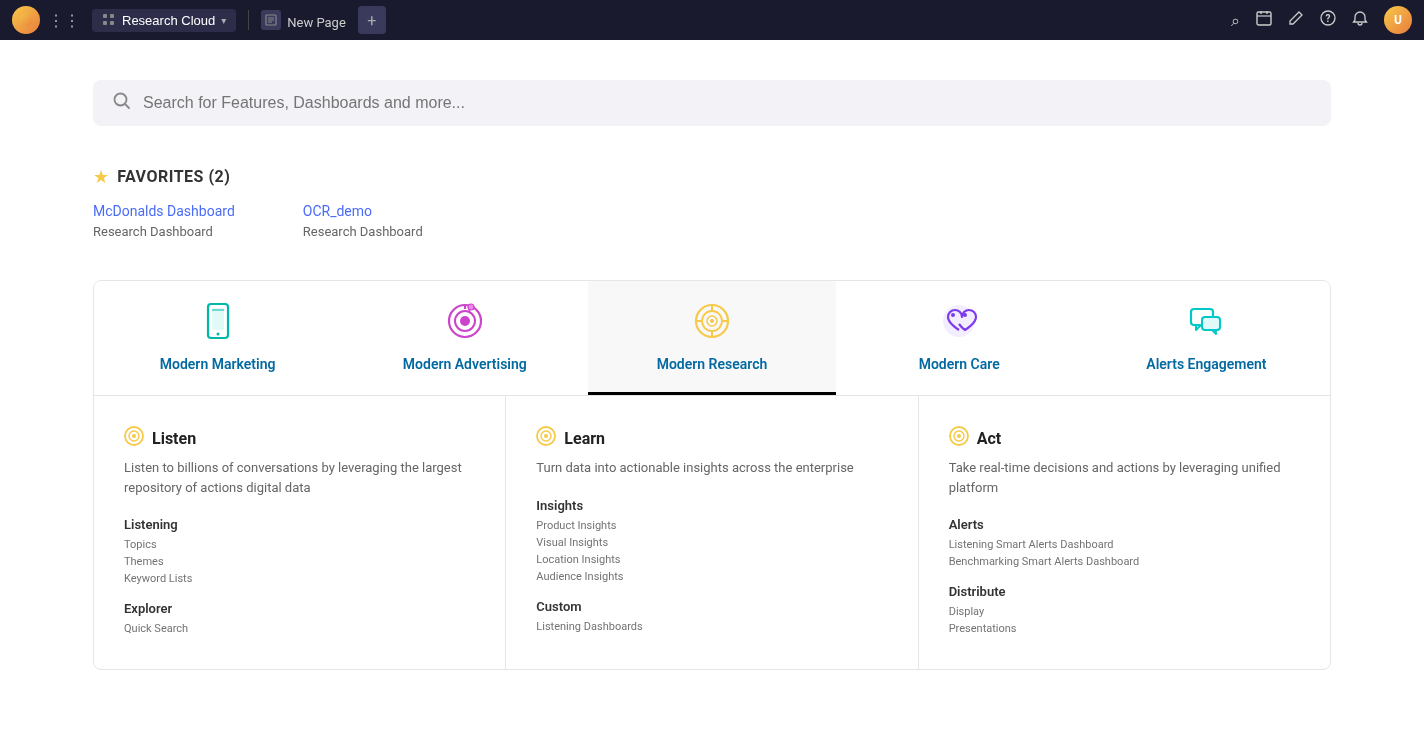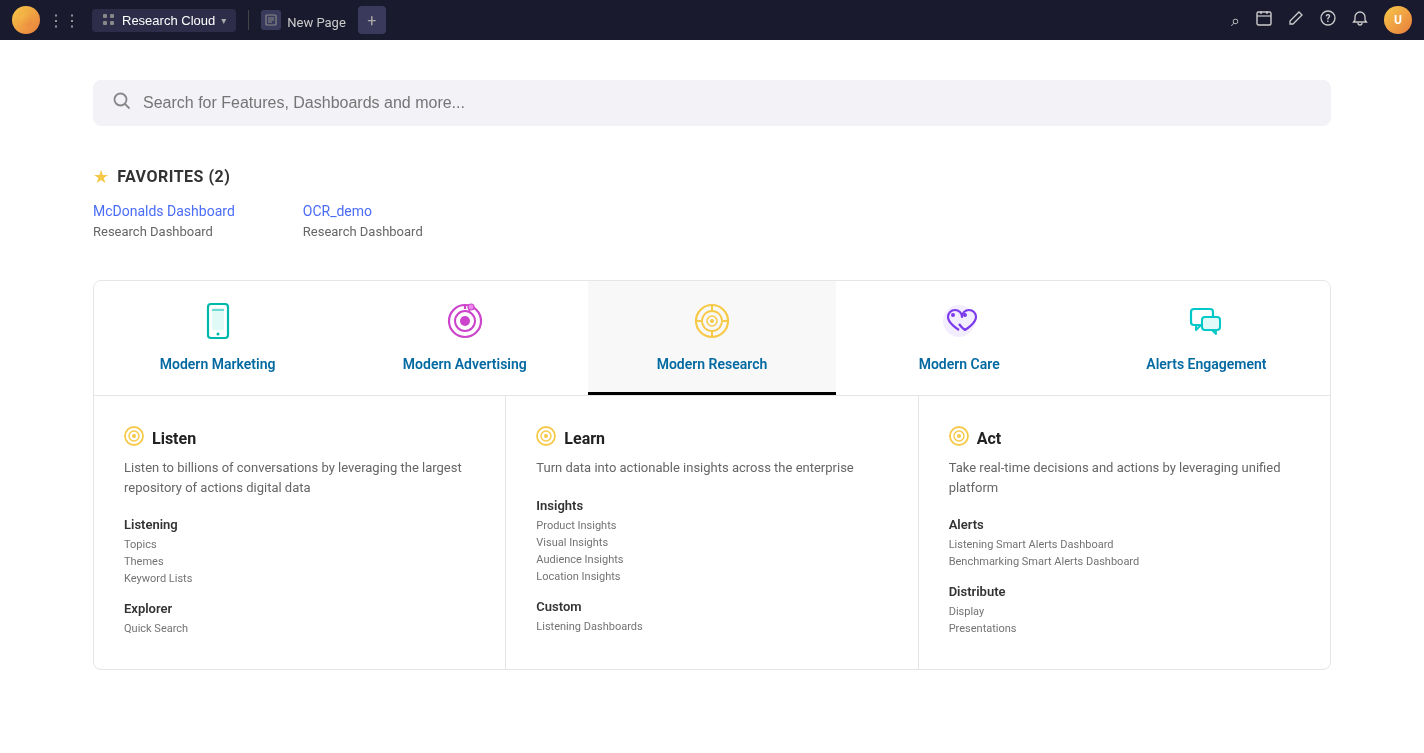--- a/index.html
+++ b/index.html
@@ -341,22 +341,22 @@
                 <circle cx="10" cy="10" r="9" stroke="#f7c948" stroke-width="1.8"></circle>
                 <circle cx="10" cy="10" r="5" stroke="#f7c948" stroke-width="1.4"></circle>
                 <circle cx="10" cy="10" r="2" fill="#f7c948"></circle>
               </svg></span>
       <span class="panel-title">Learn</span>
     </div>
     <p class="panel-desc">Turn data into actionable insights across the enterprise</p>
     <div class="panel-section-title">Insights</div>
           <a href="#" class="panel-link">Product Insights</a>
           <a href="#" class="panel-link">Visual Insights</a>
+          <a href="#" class="panel-link">Location Insights</a>
           <a href="#" class="panel-link">Audience Insights</a>
-          <a href="#" class="panel-link">Location Insights</a>
           <div class="panel-section-title">Custom</div>
           <a href="#" class="panel-link">Listening Dashboards</a>
   </div>
         <div class="tab-panel">
     <div class="panel-header">
       <span class="panel-icon"><svg width="20" height="20" viewBox="0 0 20 20" fill="none">
                 <circle cx="10" cy="10" r="9" stroke="#f7c948" stroke-width="1.8"></circle>
                 <circle cx="10" cy="10" r="5" stroke="#f7c948" stroke-width="1.4"></circle>
                 <circle cx="10" cy="10" r="2" fill="#f7c948"></circle>
               </svg></span>

